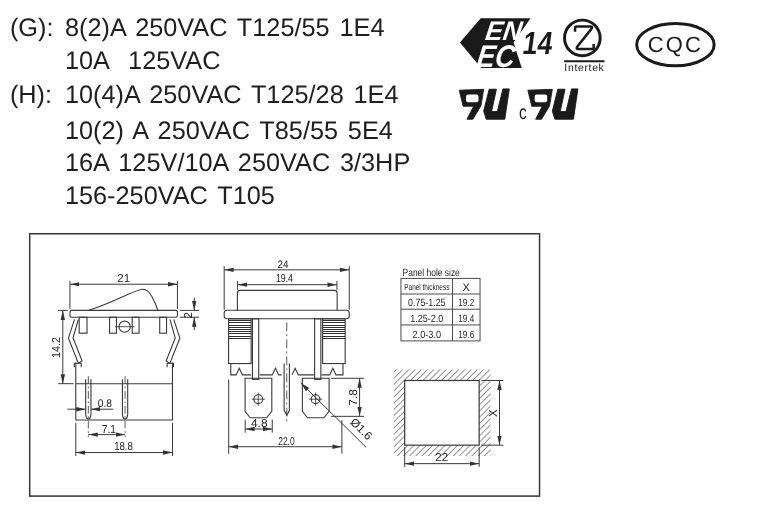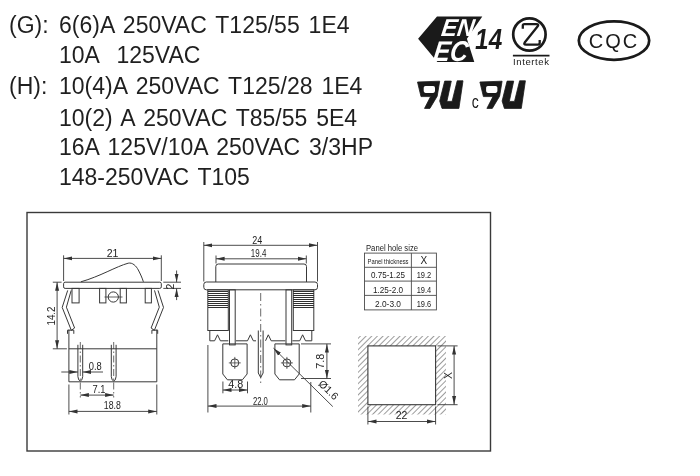--- a/index.html
+++ b/index.html
@@ -5,31 +5,31 @@
 html,body{margin:0;padding:0;background:#fff;}
 body{width:700px;height:476px;position:relative;overflow:hidden;font-family:"Liberation Sans",sans-serif;}
 .rl{position:absolute;font-size:23px;color:#1f1f1f;letter-spacing:0px;white-space:pre;line-height:1;}
 .tag{position:absolute;left:9px;top:0;}
 .val{position:absolute;left:59px;top:0;word-spacing:2.5px;}
 svg{position:absolute;left:0;top:0;}
 </style>
 </head>
 <body>
 
-<div class="rl" style="top:14px;width:700px;"><span class="tag">(G):</span><span class="val">6(6)A 250VAC T125/55 1E4</span></div>
+<div class="rl" style="top:14px;width:700px;"><span class="tag">(G):</span><span class="val">8(2)A 250VAC T125/55 1E4</span></div>
 
 <div class="rl" style="top:44px;width:700px;"><span class="val">10A  125VAC</span></div>
 
 <div class="rl" style="top:74.7px;width:700px;"><span class="tag">(H):</span><span class="val">10(4)A 250VAC T125/28 1E4</span></div>
 
 <div class="rl" style="top:107.3px;width:700px;"><span class="val">10(2) A 250VAC T85/55 5E4</span></div>
 
 <div class="rl" style="top:136.4px;width:700px;"><span class="val">16A 125V/10A 250VAC 3/3HP</span></div>
 
-<div class="rl" style="top:165.6px;width:700px;"><span class="val">148-250VAC T105</span></div>
+<div class="rl" style="top:165.6px;width:700px;"><span class="val">156-250VAC T105</span></div>
 <svg width="700" height="476" viewBox="0 0 700 476">
 <defs>
 <marker id="ar" markerWidth="10" markerHeight="7" refX="8.6" refY="3" orient="auto-start-reverse" markerUnits="userSpaceOnUse">
         <path d="M8.6,3 L0,1 L0,5 Z" fill="#333"></path>
       </marker>
 <pattern id="hat" width="4" height="4" patternUnits="userSpaceOnUse" patternTransform="rotate(-45)">
         <line x1="0" y1="0" x2="4" y2="0" stroke="#3a3a3a" stroke-width="1"></line>
       </pattern>
 </defs>
 <g stroke="#383838" stroke-width="1" fill="none">

